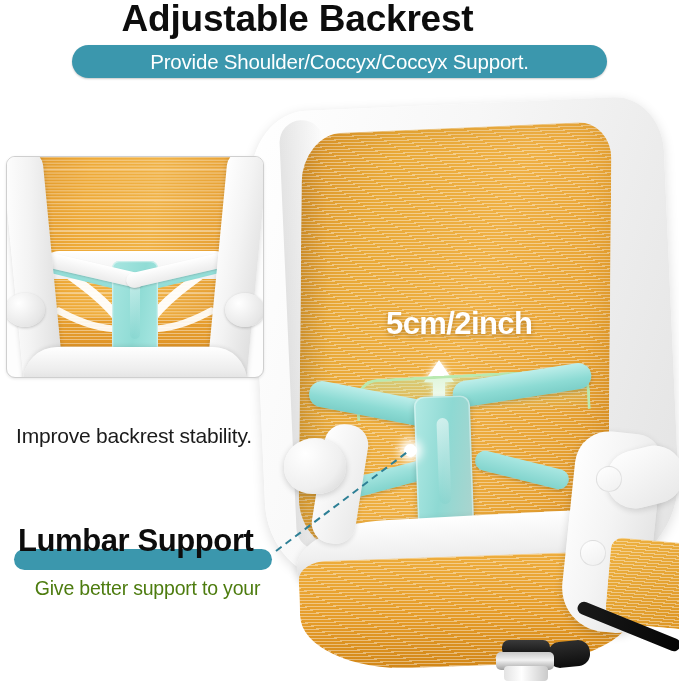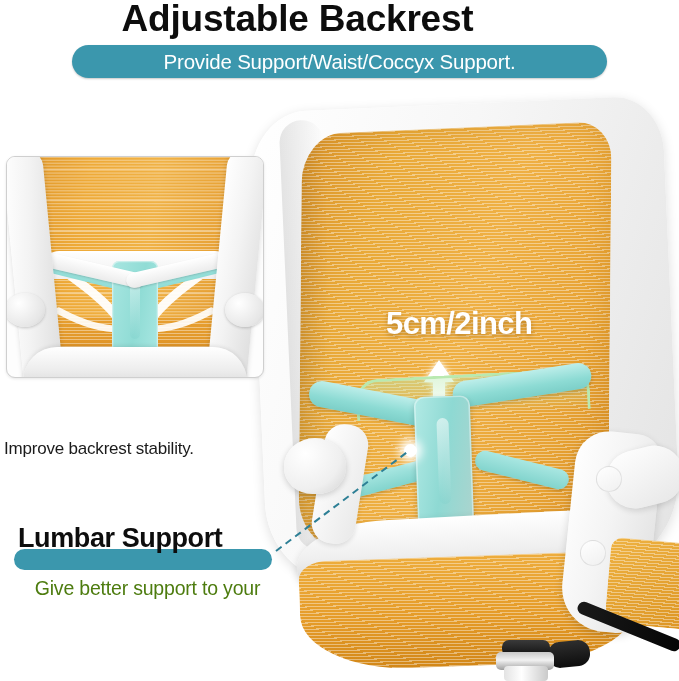--- a/index.html
+++ b/index.html
@@ -115,32 +115,32 @@
     background:linear-gradient(180deg,#fdfdfd,#f0f0f0);
   }
 
   
   .cap-y-title{
     position:absolute;left:4px;top:392px;
     font-size:24px;font-weight:bold;color:#101010;
     letter-spacing:-0.3px;white-space:nowrap;
   }
   .cap-y-sub{
-    position:absolute;left:4px;top:424px;
-    font-size:17px;color:#1b1b1b;font-weight:400;
-    letter-spacing:-0.2px;white-space:nowrap;margin-top:15px;
+    position:absolute;left:16px;top:424px;
+    font-size:21px;color:#1b1b1b;font-weight:400;
+    letter-spacing:-0.2px;white-space:nowrap;
   }
   .lumbar-block{position:absolute;left:0;top:523px;width:300px;}
   .lumbar-hl{
     position:absolute;left:14px;top:26px;width:258px;height:21px;
     background:#3b97ad;border-radius:11px;
   }
   .lumbar-title{
     position:absolute;left:18px;top:0px;
-    font-size:27px;font-weight:bold;color:#0d0d0d;
+    font-size:31px;font-weight:bold;color:#0d0d0d;
     letter-spacing:-0.4px;white-space:nowrap;
   }
   .lumbar-sub{
     position:absolute;left:0;top:53px;width:295px;
     text-align:center;font-size:19.5px;color:#4d7c0f;
     line-height:25px;letter-spacing:-0.2px;
   }
 
   
   .leader{position:absolute;left:0;top:0;width:679px;height:681px;pointer-events:none;}
@@ -314,21 +314,21 @@
   }
 </style>
 </head>
 <body>
 
 <div class="stage">
 
   <div class="title">Adjustable Backrest</div>
 
   <div class="subpill">
-    <span class="subpill-text">Provide Support/Waist/Coccyx Support.</span>
+    <span class="subpill-text">Provide Shoulder/Coccyx/Coccyx Support.</span>
   </div>
 
   <div class="chair">
 
     <div class="back-frame"></div>
     <div class="back-mesh"></div>
     <div class="back-inner-shadow"></div>
 
     <div class="dim-text">5cm/2inch</div>
     <svg class="dim-arrows" viewBox="0 0 46 90">

